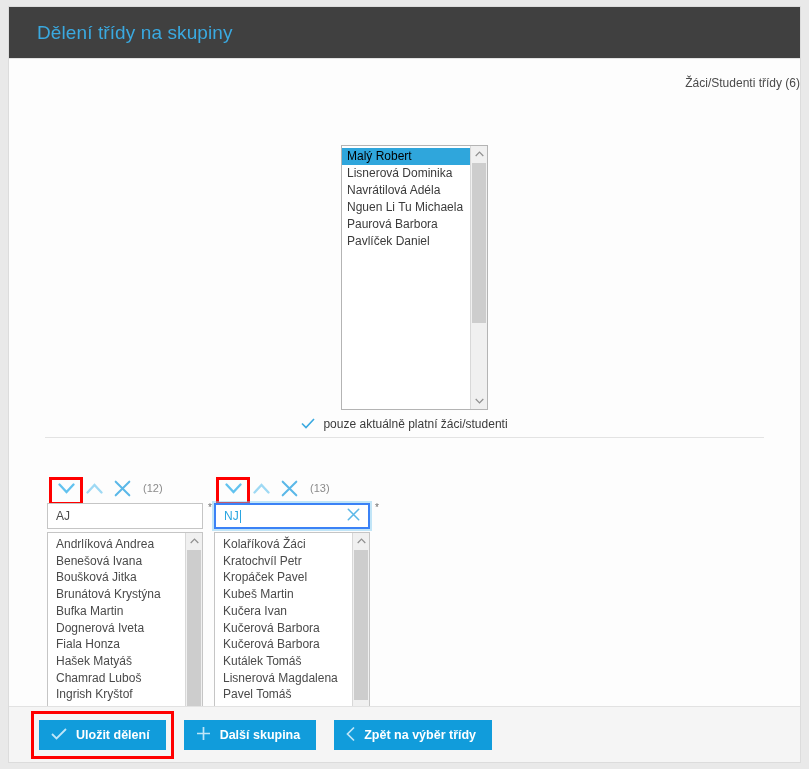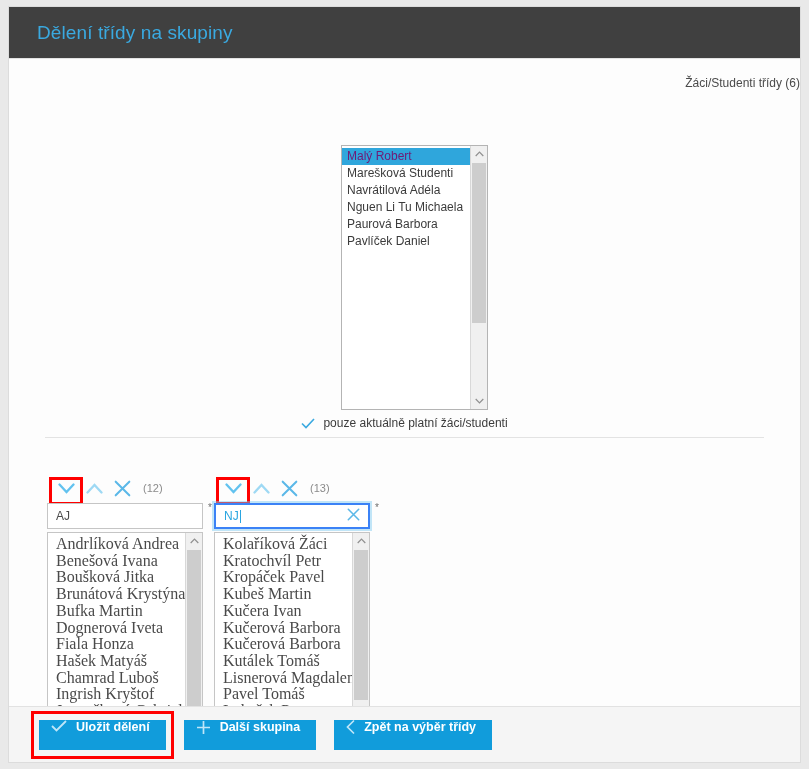--- a/index.html
+++ b/index.html
@@ -69,21 +69,21 @@
   }
   .opt {
     font-size: 12px;
     color: #3b3b3b;
     padding: 1px 0 1px 5px;
     line-height: 15px;
     white-space: nowrap;
   }
   .opt.sel {
     background: #2fa6dc;
-    color: #701a75;
+    color: #000000;
   }
   
   .sbar {
     width: 16px;
     background: #f0f0f0;
     border-left: 1px solid #d8d8d8;
     position: relative;
     display: flex;
     flex-direction: column;
     justify-content: space-between;
@@ -101,20 +101,21 @@
     position: absolute;
     left: 1px; right: 1px;
     background: #cdcdcd;
   }
   
   .check-row {
     position: absolute;
     left: 0; right: 0; top: 357px;
     display: flex;
     justify-content: center;
+    align-items: center;
   }
   .check-mark {
     color: #3aa9e0;
     font-size: 15px;
     margin-right: 8px;
     line-height: 1;
   }
   .check-label {
     font-size: 12px;
     color: #3b3b3b;
@@ -204,26 +205,25 @@
     box-sizing: border-box;
     display: flex;
     overflow: hidden;
   }
   .grp-list-inner {
     flex: 1;
     padding-top: 3px;
     overflow: hidden;
   }
   .grp-opt {
-    font-size: 16px;
+    font-size: 12px;
     color: #4a4a4a;
     padding: 0 0 0 8px;
     line-height: 16.7px;
     white-space: nowrap;
-    font-family: Liberation Serif, serif;
   }
   
   .footer {
     position: absolute;
     left: 0; right: 0; bottom: 0;
     height: 56px;
     background: #f5f5f5;
     border-top: 1px solid #e2e2e2;
     display: flex;
     align-items: center;
@@ -231,20 +231,21 @@
     gap: 18px;
     box-sizing: border-box;
   }
   .btn {
     height: 30px;
     background: #119cdb;
     color: #ffffff;
     font-size: 12.5px;
     font-weight: bold;
     display: flex;
+    align-items: center;
     padding: 0 16px 0 12px;
     gap: 9px;
     border: none;
     white-space: nowrap;
   }
   .btn .bico {
     font-size: 14px;
     font-weight: normal;
     color: #bfe6f8;
     line-height: 1;
@@ -262,21 +263,21 @@
 
   <div class="content">
 
     <div class="top-block">
       <div class="list-label">Žáci/Studenti třídy (6)</div>
     </div>
 
     <div class="students-box">
       <div class="students-inner">
           <div class="opt sel">Malý Robert</div>
-          <div class="opt">Marešková Studenti</div>
+          <div class="opt">Lisnerová Dominika</div>
           <div class="opt">Navrátilová Adéla</div>
           <div class="opt">Nguen Li Tu Michaela</div>
           <div class="opt">Paurová Barbora</div>
           <div class="opt">Pavlíček Daniel</div>
         </div>
       <div class="sbar">
         <div class="sbtn">
           <svg width="9" height="6" viewBox="0 0 9 6">
               <path d="M0.7 5 L4.5 1 L8.3 5" fill="none" stroke="#909090" stroke-width="1.2"></path>
             </svg>

